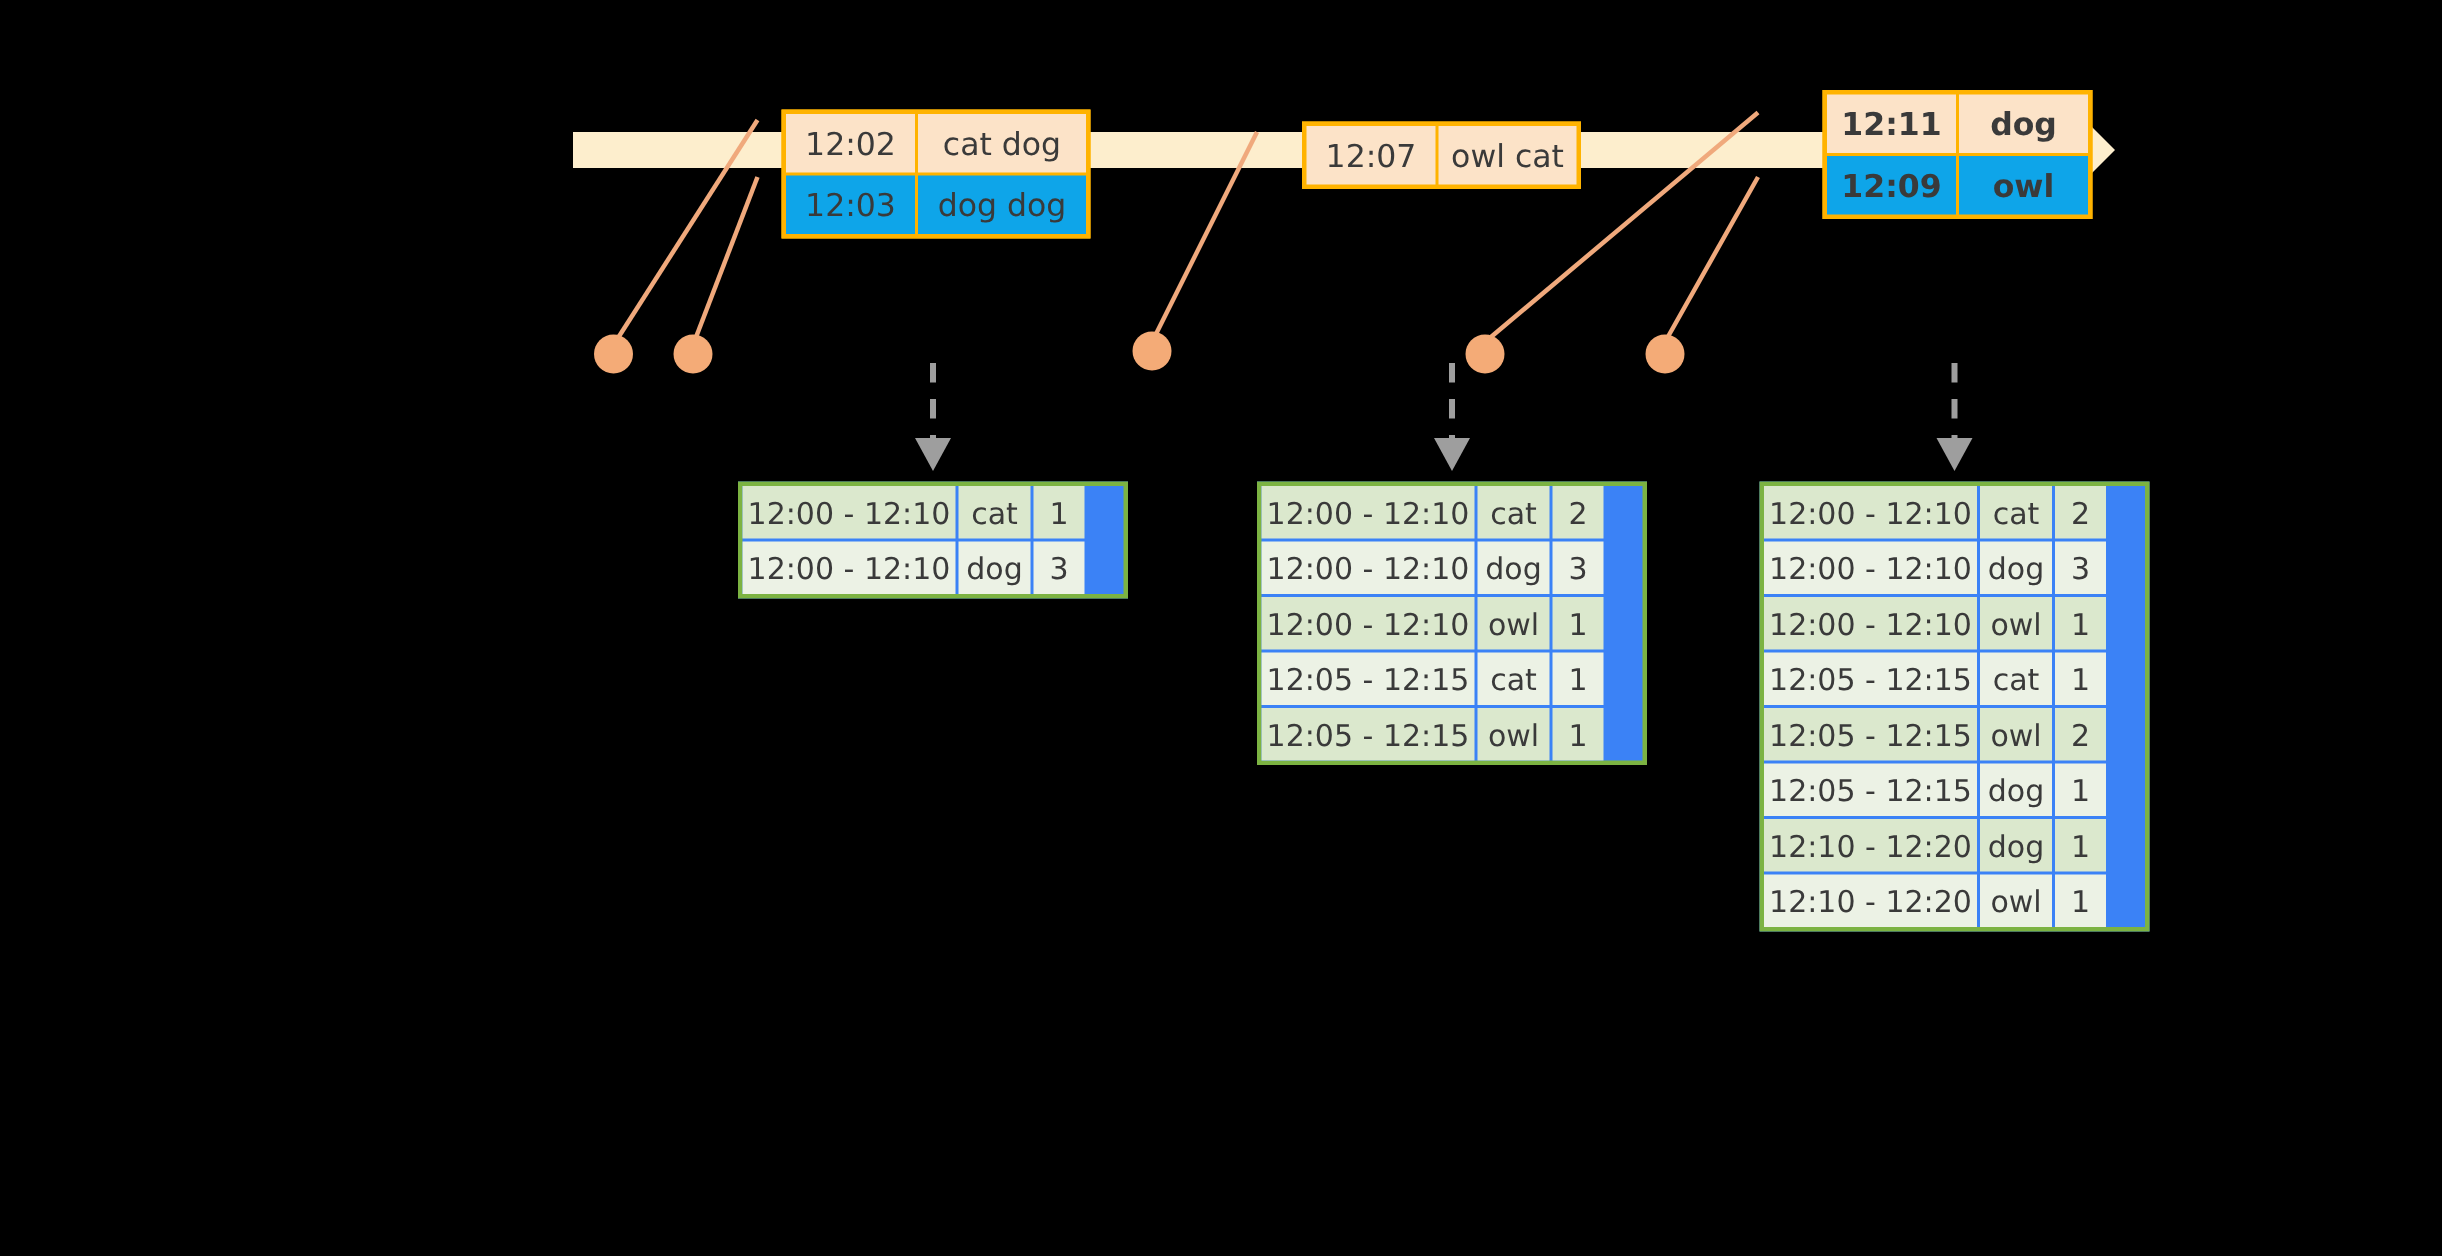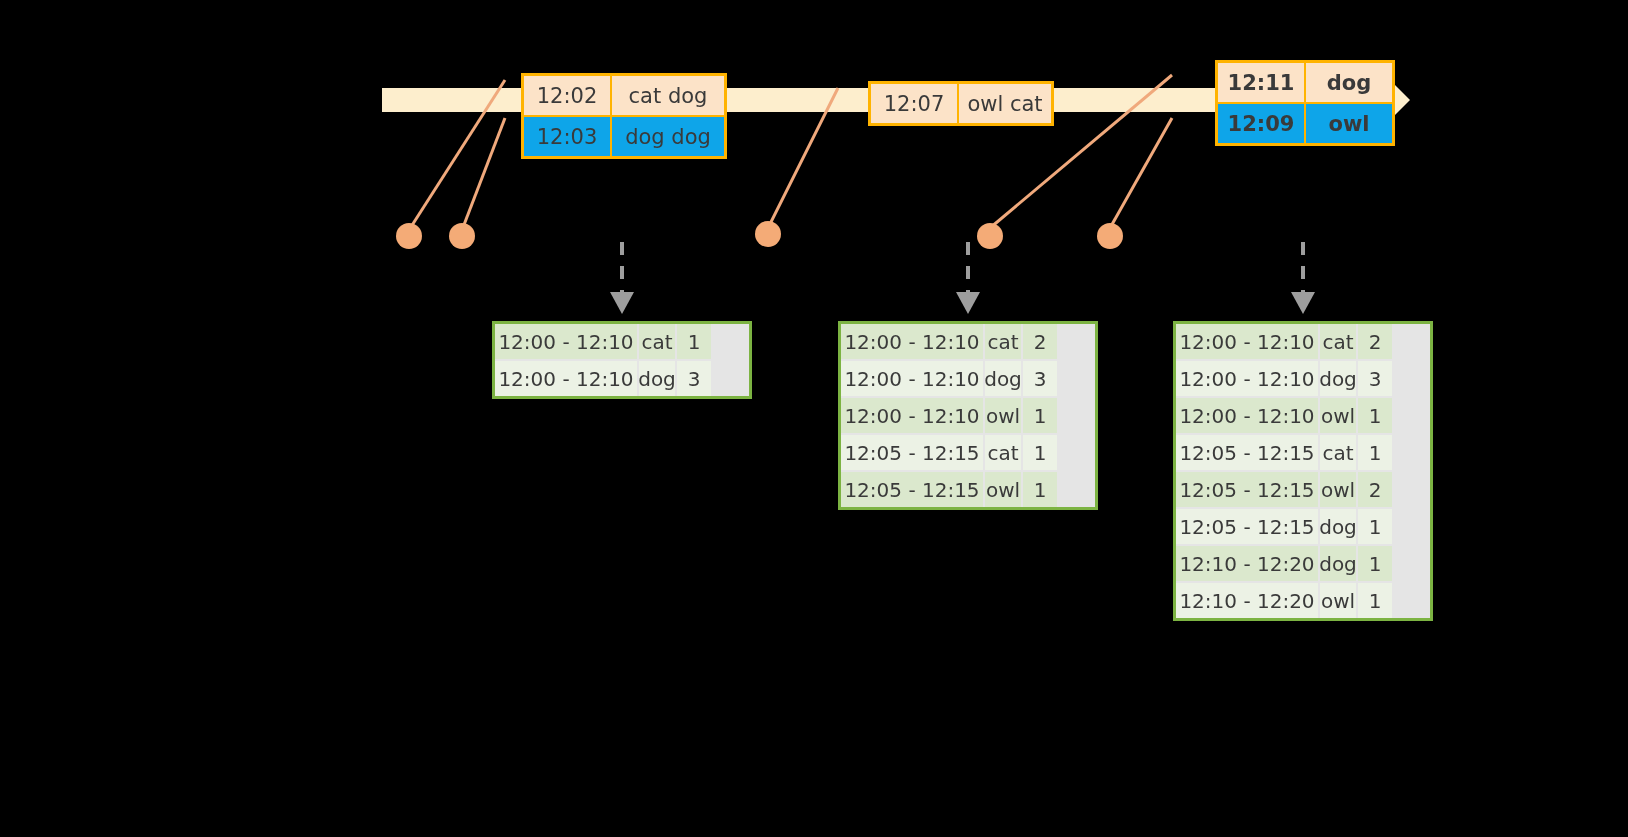--- a/index.html
+++ b/index.html
@@ -55,41 +55,41 @@
   .event-time  { width: 86px; }
   .event-words { flex: 1 1 auto; margin-left: 2px; }
   .row-dark  .event-time, .row-dark  .event-words { background: #fce3c8; }
   .row-light .event-time, .row-light .event-words { background: #0ea5e9; }
 
   
   .result-table {
     position: absolute;
     border: 3px solid #7cb342;
     box-sizing: border-box;
-    background: #e5e5e5;
+    background: #3b82f6;
     z-index: 4;
   }
   .res-row {
     display: flex;
     height: 35px;
     box-sizing: border-box;
   }
   .res-row + .res-row { margin-top: 2px; }
   .res-win, .res-word, .res-count {
     display: flex;
     align-items: center;
     justify-content: center;
     box-sizing: border-box;
     font-size: 20px;
     color: #3a3a3a;
     white-space: nowrap;
     font-family: "DejaVu Sans", sans-serif;
   }
   .res-win   { width: 142px; }
-  .res-word  { width: 36px;  margin-left: 2px; }
+  .res-word  { width: 48px;  margin-left: 2px; }
   .res-count { width: 34px;  margin-left: 2px; }
   .shade-dark  .res-win, .shade-dark  .res-word, .shade-dark  .res-count { background: #dbe8cd; }
   .shade-light .res-win, .shade-light .res-word, .shade-light .res-count { background: #ecf2e5; }
 </style>
 </head>
 <body>
 
 <div id="stage">
 
   <svg id="svg-layer" viewBox="0 0 1628 837" xmlns="http://www.w3.org/2000/svg">

